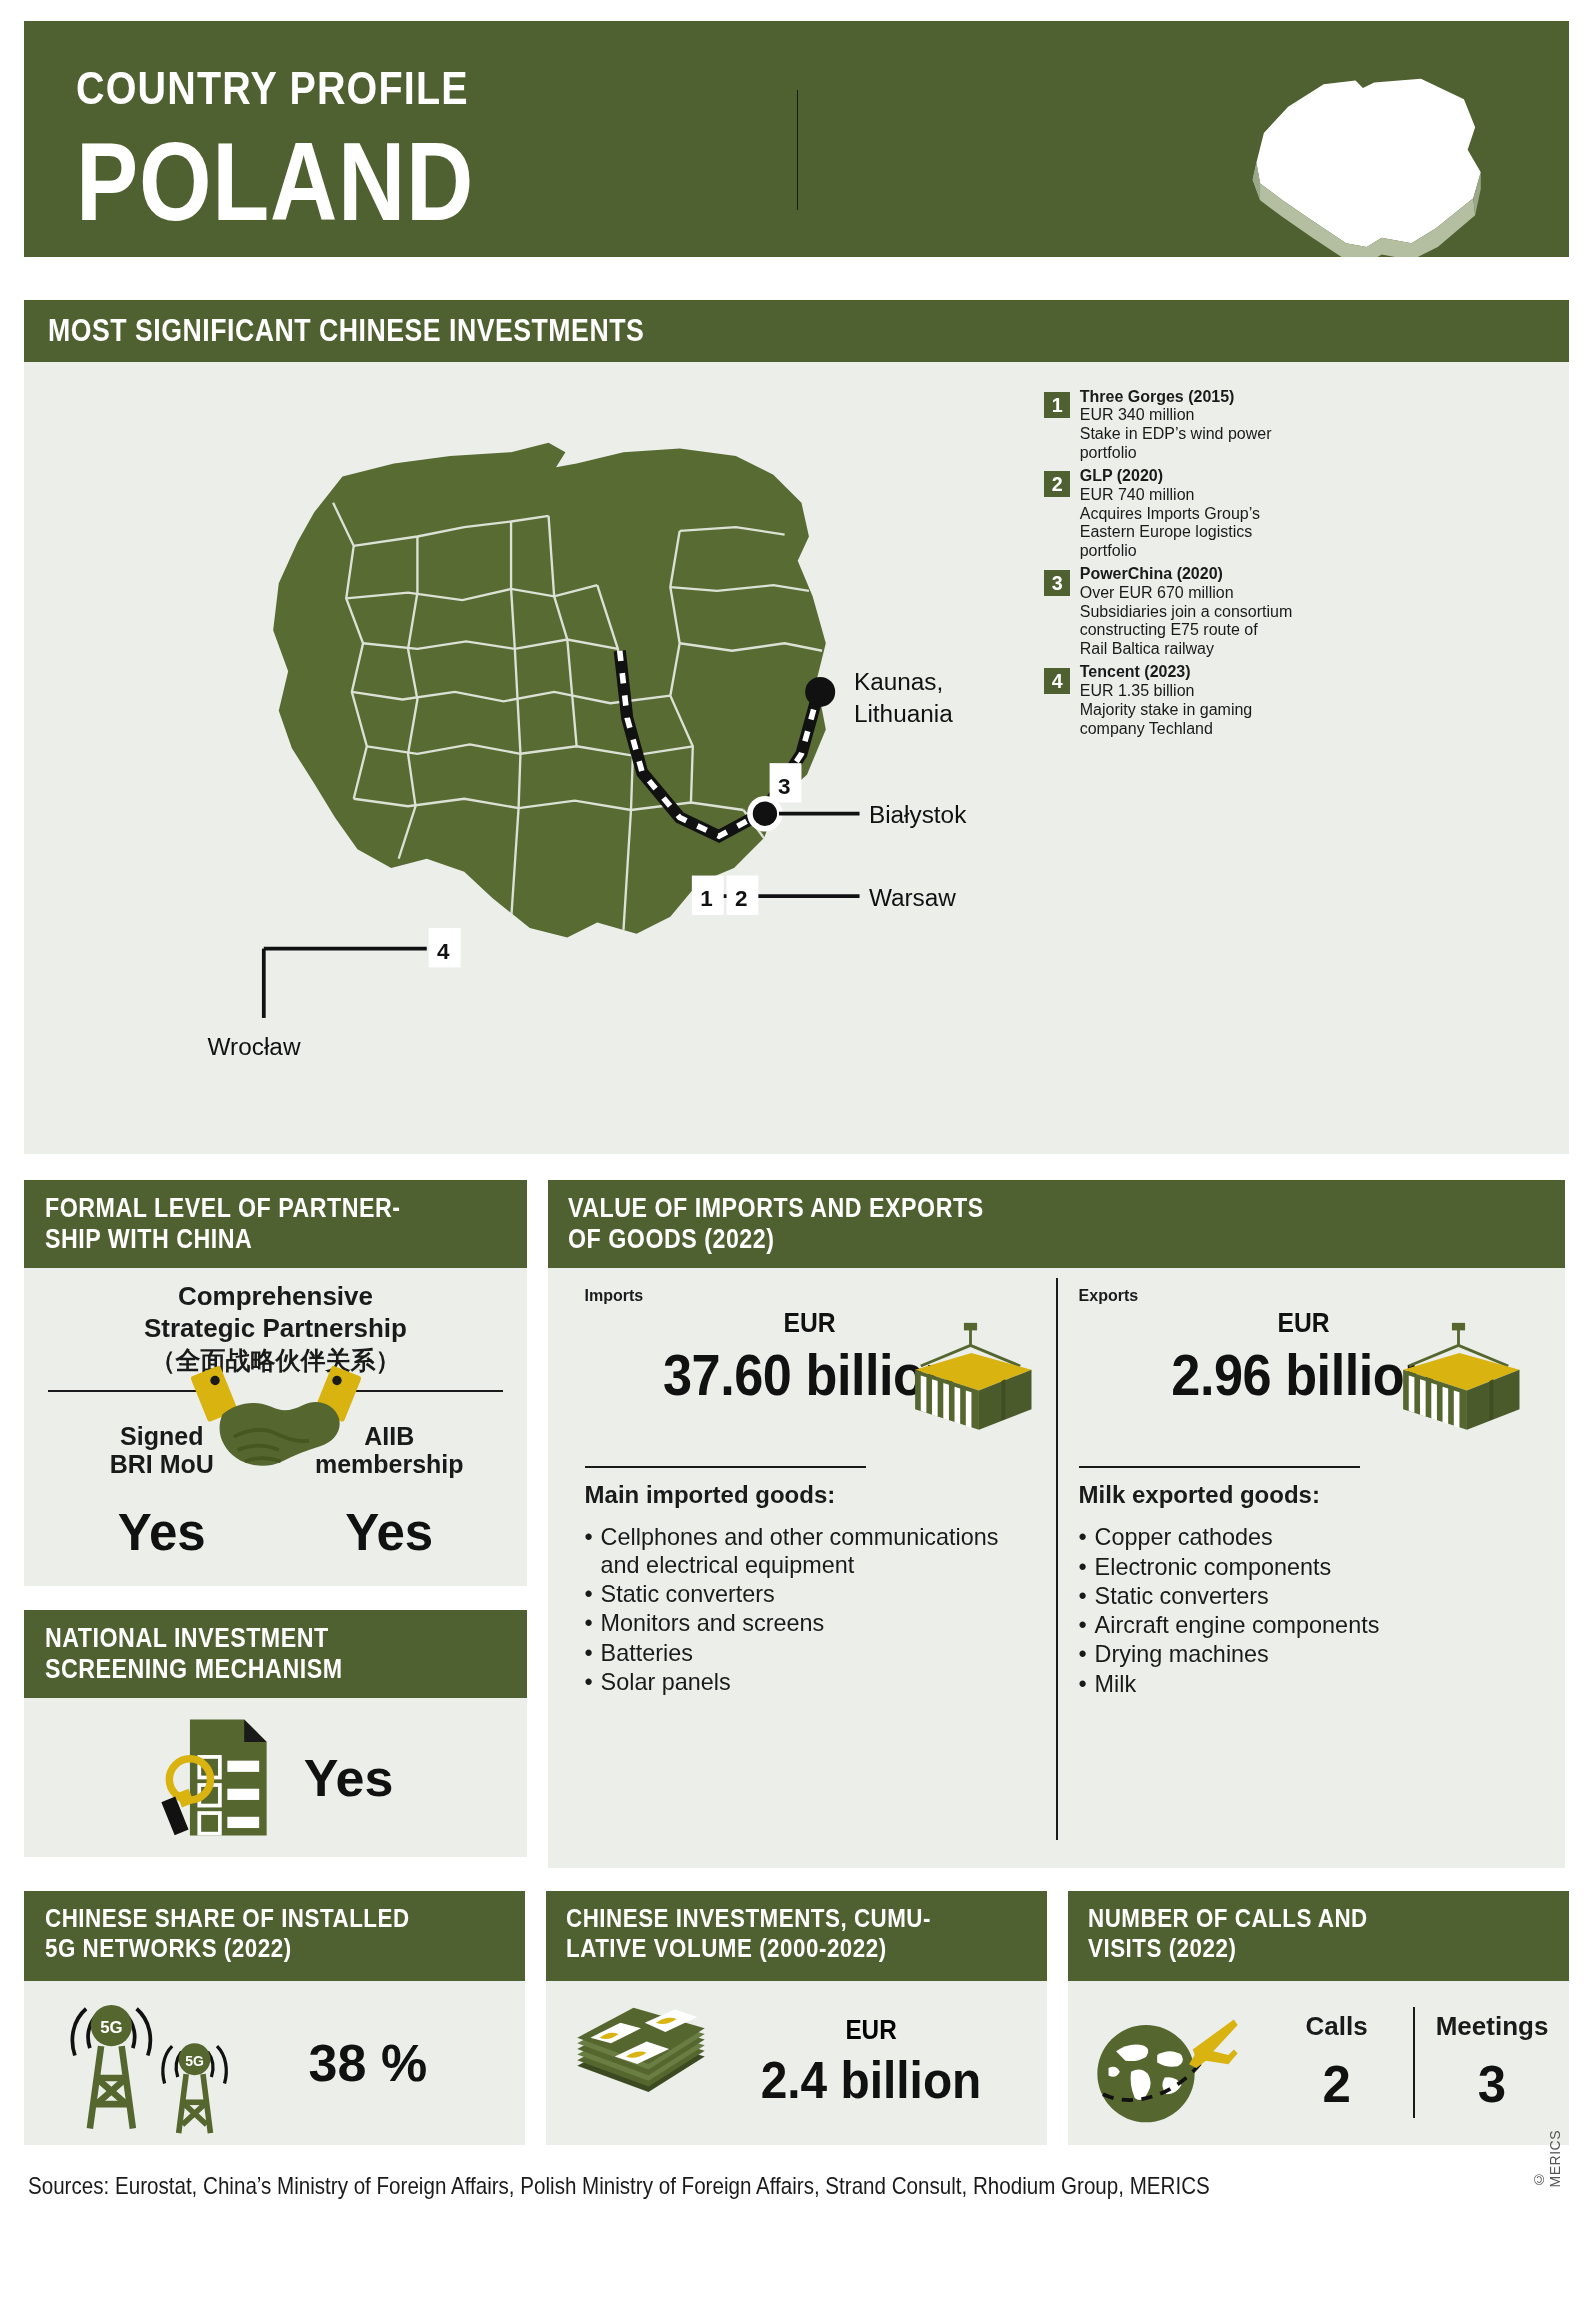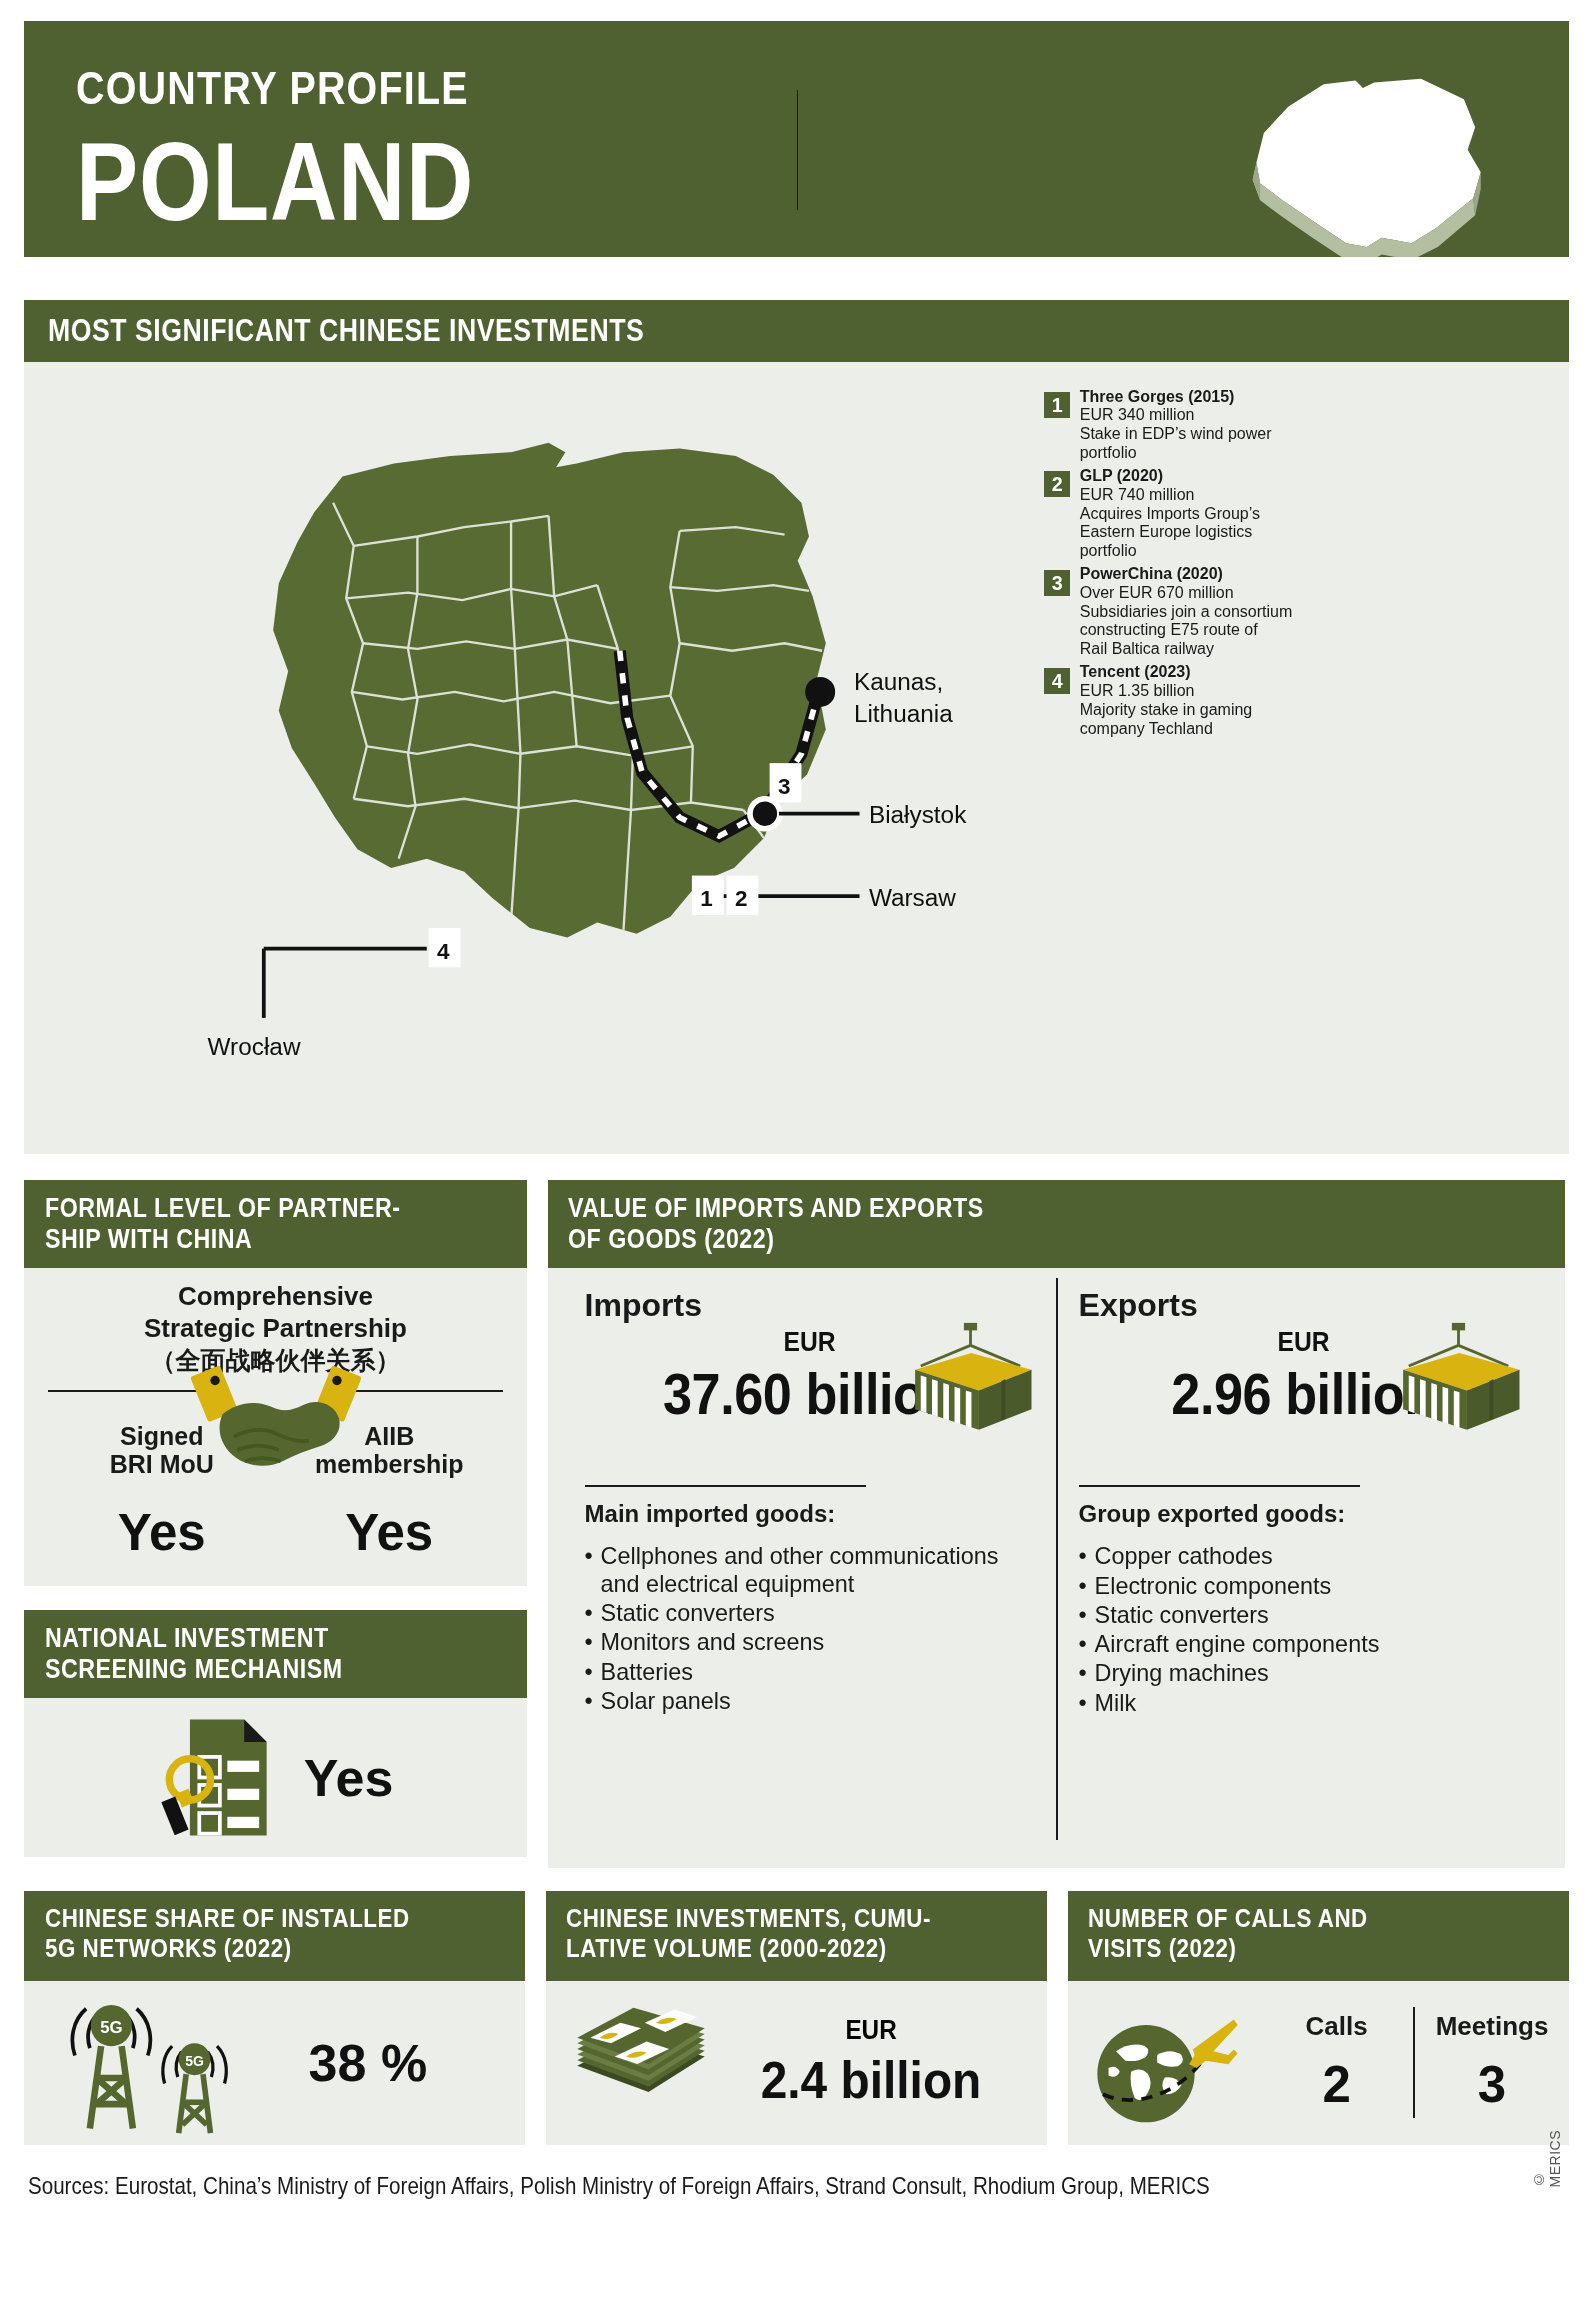--- a/index.html
+++ b/index.html
@@ -106,21 +106,21 @@
   .screen-wrap { margin-top: 24px; }
   .screen-body { display: flex; align-items: center; justify-content: center; height: 159px; gap: 26px; }
   .screen-body .val { font-size: 52px; font-weight: 700; color: #111; }
 
   
   .trade-body { padding: 19px 24px 24px 24px; position: relative; min-height: 600px; }
   .trade-cols { display: flex; }
   .trade-c { flex: 1; position: relative; padding: 0 13px; }
   .trade-c.right { padding-left: 32px; }
   .trade-vline { position: absolute; left: 50%; top: 9.4px; width: 1.9px; height: 562px; background: #1a1a1a; }
-  .tc-lbl { font-size: 32px; font-weight: 700; color: #1a1a1a; }
+  .tc-lbl { font-size: 16px; font-weight: 700; color: #1a1a1a; }
   .tc-eur { text-align: center; font-size: 28px; font-weight: 700; color: #111;
             font-family: "Liberation Sans Narrow", "Liberation Sans", sans-serif;
             transform: scaleX(.88); margin-top: 1.9px; }
   .tc-val { text-align: center; font-size: 58px; font-weight: 700; color: #111; line-height: 1.05;
             font-family: "Liberation Sans Narrow", "Liberation Sans", sans-serif;
             transform: scaleX(.9); margin-top: 5.6px; letter-spacing: -0.5px; }
   .tc-rule { height: 2.8px; background: #1a1a1a; width: 281px; margin-top: 60px; }
   .tc-goods-h { font-size: 24px; font-weight: 700; margin-top: 13px; color: #1a1a1a; }
   .tc-list { margin-top: 15px; font-size: 23.4px; line-height: 1.17; color: #1a1a1a; }
   .tc-list li { list-style: none; padding-left: 16px; position: relative; margin-bottom: 1.9px; }
@@ -414,21 +414,21 @@
               </g>
               <polygon points="108,64 112,62 112,104 108,106" fill="#3f4d22"></polygon>
             </svg>
           </div>
 
           <div class="trade-c right">
             <div class="tc-lbl">Exports</div>
             <div class="tc-eur">EUR</div>
             <div class="tc-val">2.96 billion</div>
             <div class="tc-rule"></div>
-            <div class="tc-goods-h">Group exported goods:</div>
+            <div class="tc-goods-h">Milk exported goods:</div>
             <ul class="tc-list">
               <li>Copper cathodes</li>
               <li>Electronic components</li>
               <li>Static converters</li>
               <li>Aircraft engine components</li>
               <li>Drying machines</li>
               <li>Milk</li>
             </ul>
             <svg class="crate r" viewBox="0 0 150 130">
               <path d="M75,2 L75,26 M75,26 L22,48 M75,26 L128,48" stroke="#55672f" stroke-width="3" fill="none"></path>

